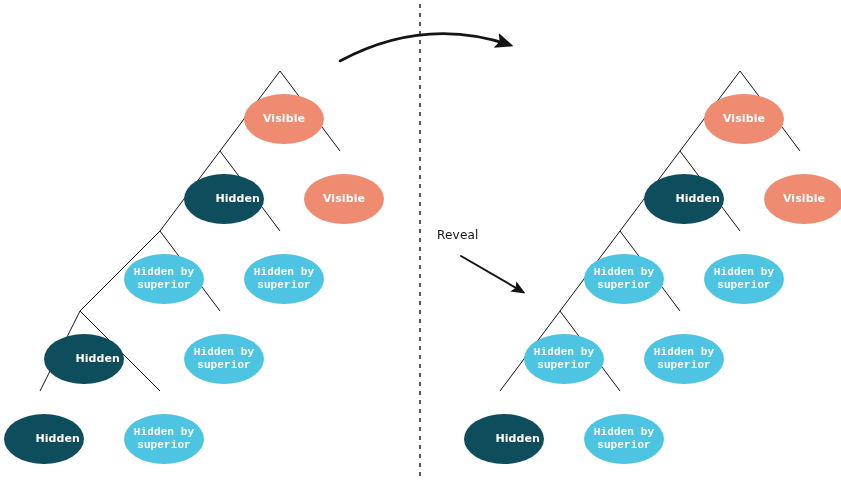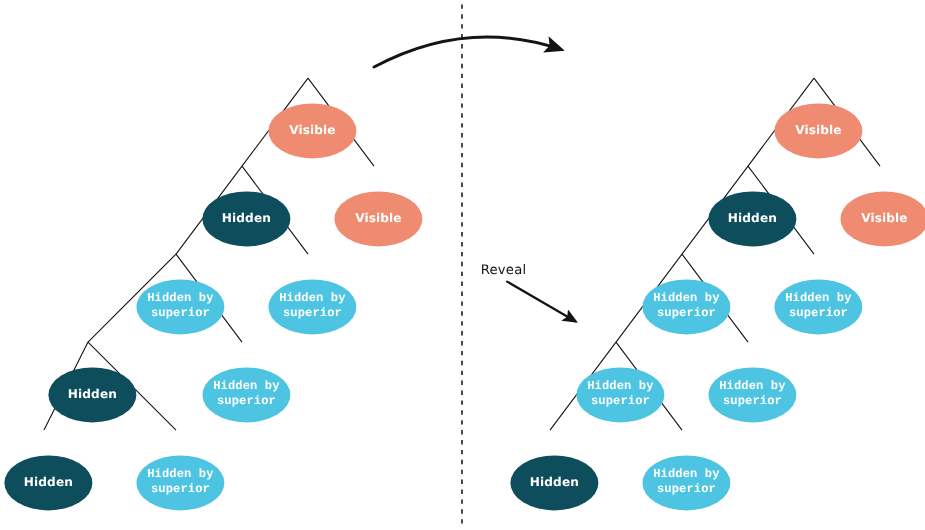--- a/index.html
+++ b/index.html
@@ -46,21 +46,21 @@
     font-size: 11px;
     line-height: 13.5px;
     letter-spacing: 0.1px;
     -webkit-font-smoothing: antialiased;
   }
   .node span {
     display: block;
     padding: 0 4px;
   }
   .node.visible  { background: #ee8b70; }
-  .node.hidden   { background: #0e4d5c; }
+  .node.hidden   { background: #0e4d5c; justify-content: flex-end; }
   .node.bysup    { background: #4dc4e2; font-family: Liberation Mono, monospace; }
 
   .anno-label {
     position: absolute;
     font-size: 12px;
     font-weight: normal;
     color: #141414;
     white-space: nowrap;
     letter-spacing: 0.2px;
   }
@@ -183,15 +183,15 @@
         <span>Hidden</span>
       </div>
       <div class="node bysup" style="left: 580px; top: 366px; width: 80px; height: 50px;">
         <span>
           <div>Hidden by</div>
           <div>superior</div>
         </span>
       </div>
     </div>
 
-  <div class="anno-label" id="reveal-label" style="left: 437px; top: 238px;">Reveal</div>
+  <div class="anno-label" id="reveal-label" style="left: 437px; top: 228px;">Reveal</div>
 
 </div>
 
 </body></html>

